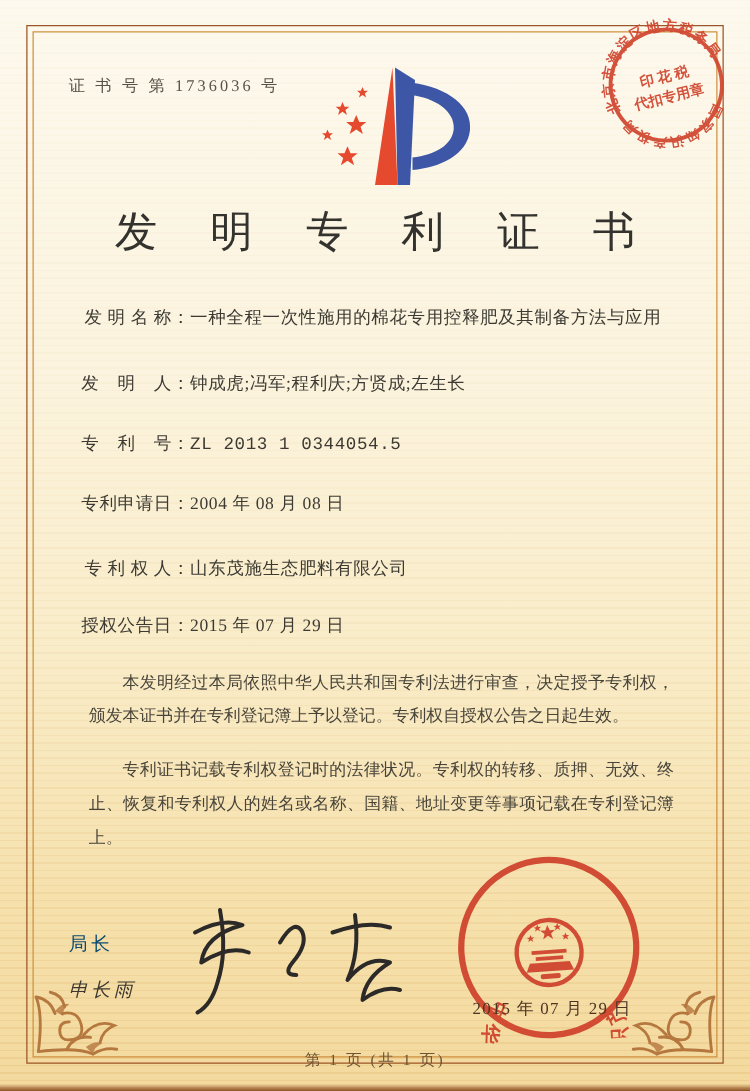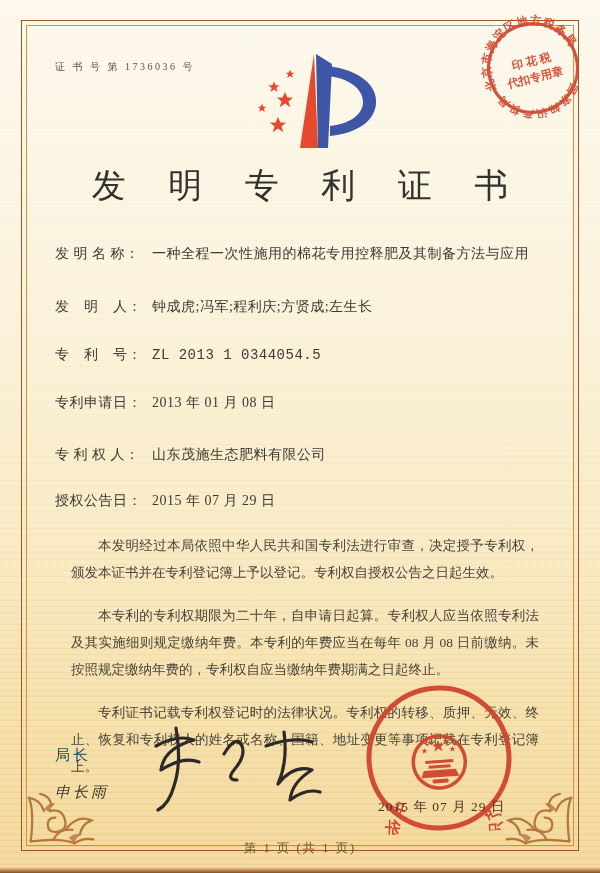--- a/index.html
+++ b/index.html
@@ -11,28 +11,28 @@
   .guilloche{
     position:absolute;inset:0;pointer-events:none;
     background:repeating-linear-gradient(180deg,rgba(201,140,58,0.16) 0 1px,rgba(201,140,58,0) 1px 6px);
     -webkit-mask-image:linear-gradient(180deg,rgba(0,0,0,.12) 0%,rgba(0,0,0,.25) 45%,rgba(0,0,0,.85) 100%);
             mask-image:linear-gradient(180deg,rgba(0,0,0,.12) 0%,rgba(0,0,0,.25) 45%,rgba(0,0,0,.85) 100%);
   }
   .border-outer{position:absolute;left:21px;top:20px;right:21px;bottom:22px;border:1.5px solid #9c5526;}
   .border-inner{position:absolute;left:26px;top:25px;right:26px;bottom:27px;border:1.5px solid #cf9140;}
   .scan-edge{position:absolute;left:0;right:0;bottom:0;height:6px;background:linear-gradient(180deg,rgba(122,58,22,0) ,#8a4a1f);}
 
-  .cert-number{position:absolute;left:55px;top:60px;font-size:10px;letter-spacing:2.5px;color:#565248;}
+  .cert-number{position:absolute;left:55px;top:60px;font-size:13px;letter-spacing:2.5px;color:#565248;}
   .title{position:absolute;left:0;top:163px;width:100%;text-align:center;font-size:34px;color:#33322e;letter-spacing:17px;text-indent:17px;font-weight:500;}
 
   .logo{position:absolute;left:228px;top:52px;width:160px;height:102px;}
 
   .fields{position:absolute;left:55px;top:0;width:505px;}
   .field-row{position:absolute;left:0;font-size:14px;color:#3d3a33;letter-spacing:.5px;white-space:nowrap;}
-  .field-label{display:inline-block;min-width:97px;}
+  .field-label{display:inline-block;min-width:97px;text-align:right;}
   .f0{top:245px;} .f1{top:298px;} .f2{top:346px;font-family:Liberation Mono, monospace;} .f3{top:394px;} .f4{top:446px;} .f5{top:492px;}
 
   .body-text{position:absolute;left:55px;top:516px;width:500px;color:#48443a;font-size:13.5px;line-height:27px;text-align:justify;}
   .body-text p{margin:16px;text-indent:2em;}
 
   .director{position:absolute;left:55px;top:746px;font-size:15px;color:#0c4a6e;letter-spacing:3px;}
   .director-name{position:absolute;left:55px;top:783px;font-size:15px;color:#3c3831;letter-spacing:3px;font-style:italic;}
   .signature{position:absolute;left:138px;top:716px;width:195px;height:105px;}
 
   .tax-stamp{position:absolute;left:471px;top:6px;width:124px;height:124px;transform:rotate(-14deg);opacity:.92;}
@@ -111,28 +111,27 @@
   <path fill="#3d57a6" d="M88,2 L104,12 L100,96 L90,96 Z"></path>
   <path fill="#3d57a6" d="M100,14 C132,18 150,34 148,52 C146,72 124,82 102,84 L102,74 C120,72 134,64 135,51 C136,37 120,26 100,24 Z"></path>
 </svg>
 
 <div class="title">发 明 专 利 证 书</div>
 
 <div class="fields">
   <div class="field-row f0"><span class="field-label">发 明 名 称：</span><span>一种全程一次性施用的棉花专用控释肥及其制备方法与应用</span></div>
   <div class="field-row f1"><span class="field-label">发　明　人：</span><span>钟成虎;冯军;程利庆;方贤成;左生长</span></div>
   <div class="field-row f2"><span class="field-label">专　利　号：</span><span>ZL 2013 1 0344054.5</span></div>
-  <div class="field-row f3"><span class="field-label">专利申请日：</span><span>2013 年 01 月 08 日</span></div>
+  <div class="field-row f3"><span class="field-label">专利申请日：</span><span>2004 年 08 月 08 日</span></div>
   <div class="field-row f4"><span class="field-label">专 利 权 人：</span><span>山东茂施生态肥料有限公司</span></div>
   <div class="field-row f5"><span class="field-label">授权公告日：</span><span>2015 年 07 月 29 日</span></div>
 </div>
 
 <div class="body-text">
   <p>本发明经过本局依照中华人民共和国专利法进行审查，决定授予专利权，颁发本证书并在专利登记簿上予以登记。专利权自授权公告之日起生效。</p>
-  <p>本专利的专利权期限为二十年，自申请日起算。专利权人应当依照专利法及其实施细则规定缴纳年费。本专利的年费应当在每年 08 月 08 日前缴纳。未按照规定缴纳年费的，专利权自应当缴纳年费期满之日起终止。</p>
   <p>专利证书记载专利权登记时的法律状况。专利权的转移、质押、无效、终止、恢复和专利权人的姓名或名称、国籍、地址变更等事项记载在专利登记簿上。</p>
 </div>
 
 <div class="director">局长</div>
 <div class="director-name">申长雨</div>
 
 <svg class="signature" viewBox="0 0 195 105">
   <g fill="none" stroke="#2c2a28" stroke-width="3.2" stroke-linecap="round" stroke-linejoin="round">
     <path d="M18,30 q22,-12 38,-6 q-30,8 -33,30 q22,-14 38,-8"></path>
     <path d="M38,12 q6,34 -2,58 q-5,18 -16,24"></path>

